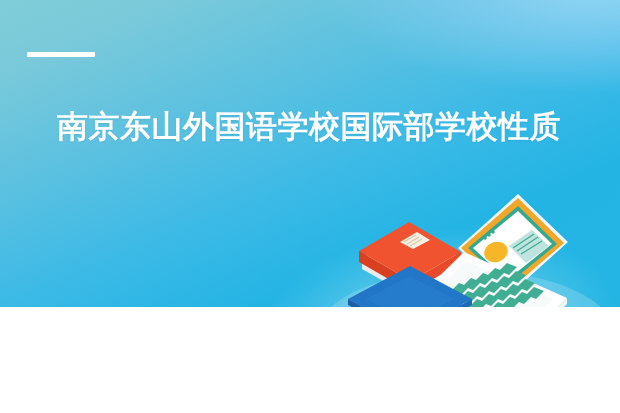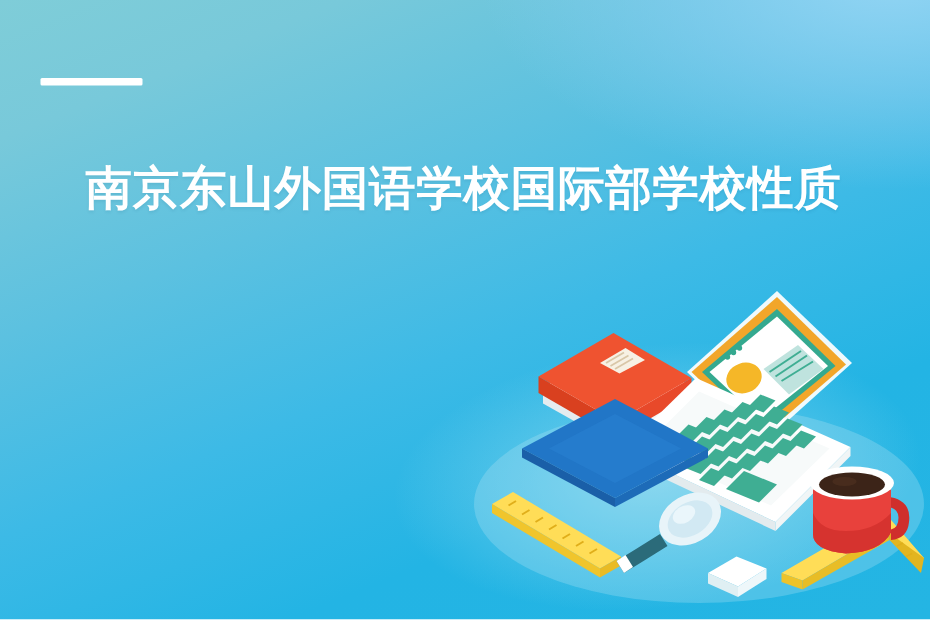--- a/index.html
+++ b/index.html
@@ -3,21 +3,21 @@
 <meta charset="utf-8">
 <style>
   html, body {
     margin: 0;
     padding: 0;
     background: #ffffff;
   }
   #banner {
     position: relative;
     width: 620px;
-    height: 413px;
+    height: 307px;
     overflow: hidden;
     font-family: "DejaVu Sans", "Liberation Sans", sans-serif;
     background: linear-gradient(158deg,
         #7fcdd8 0%,
         #78c9da 14%,
         #5cc1e0 34%,
         #3dbae6 54%,
         #23b4e4 74%,
         #24b5e3 100%);
   }

